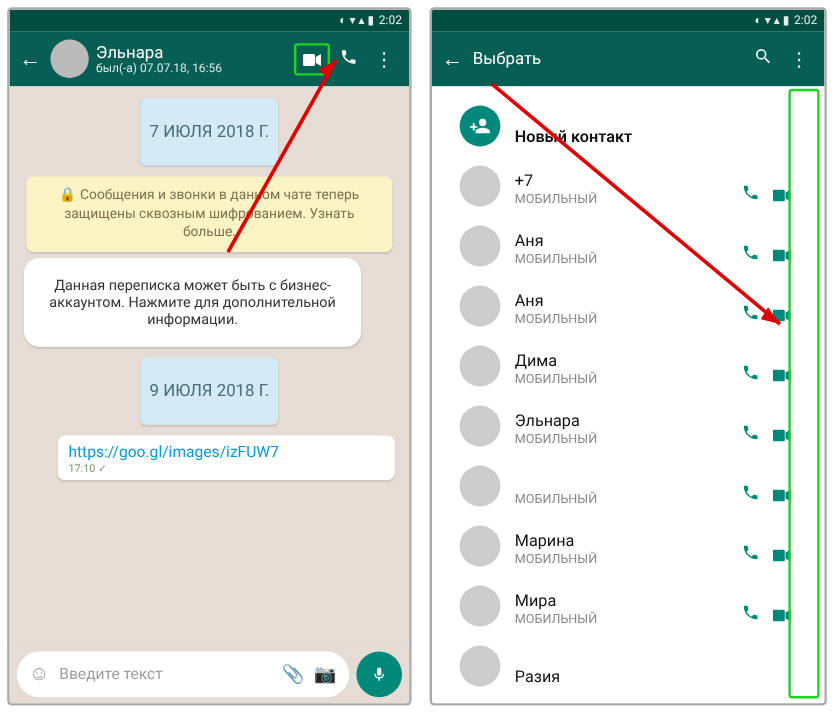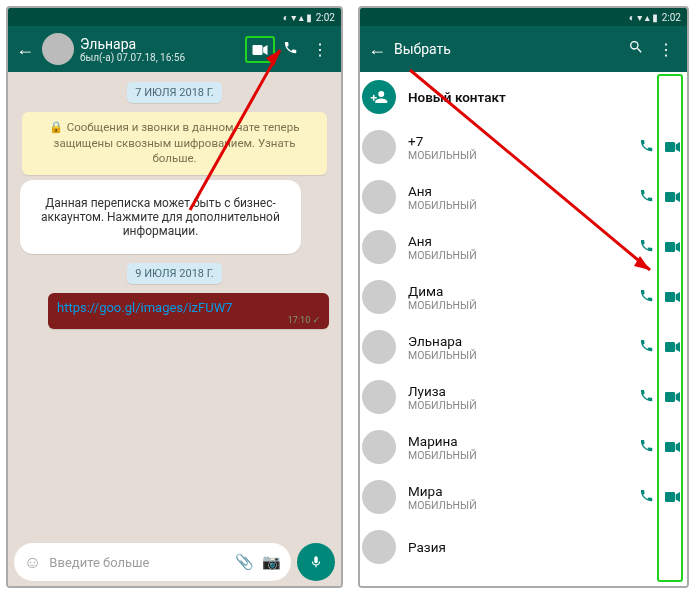--- a/index.html
+++ b/index.html
@@ -11,35 +11,35 @@
   .statusbar .si{opacity:.9}
   .appbar{height:46px;background:#075e54;color:#fff;display:flex;align-items:center;padding:0 6px}
   .appbar .back{width:22px;text-align:center;font-size:18px}
   .avatar{width:32px;height:32px;border-radius:50%;background:#bbb;margin:0 6px;flex:none}
   .titleblock{flex:1;min-width:0}
   .titleblock .t1{font-size:14px;font-weight:400;white-space:nowrap;overflow:hidden;text-overflow:ellipsis}
   .titleblock .t2{font-size:10px;opacity:.85;white-space:nowrap;overflow:hidden;text-overflow:ellipsis}
   .appbar .ico{width:30px;text-align:center;font-size:16px}
   .videoHL{border:2px solid #1fd31f;border-radius:3px;padding:2px 4px}
   .chatbg{position:absolute;left:0;right:0;top:64px;bottom:48px;background:#e5ddd5;overflow:hidden;padding:6px 10px}
-  .chip{background:#d4eaf4;color:#4a6b7a;font-size:11px;padding:4px 8px;border-radius:5px;display:inline-block;margin:4px auto;box-shadow:0 1px 1px rgba(0,0,0,.1)}
+  .chip{background:#d4eaf4;color:#4a6b7a;font-size:14px;padding:20px 8px;border-radius:5px;display:inline-block;margin:4px auto;box-shadow:0 1px 1px rgba(0,0,0,.1)}
   .center{text-align:center}
   .sysbox{background:#fdf4c5;color:#7a7250;font-size:11.5px;padding:8px 10px;border-radius:6px;margin:5px 4px;text-align:center;line-height:1.35;box-shadow:0 1px 1px rgba(0,0,0,.1)}
   .bubble-in{background:#fff;border-radius:13px;padding:16px 9px;margin:5px 30px 5px 2px;font-size:12px;color:#333;text-align:center;box-shadow:0 1px 1px rgba(0,0,0,.1)}
-  .bubble-out{background:#7f1d1d;border-radius:6px;padding:7px 9px 4px;margin:5px 2px 5px 30px;font-size:13px;color:#039be5;box-shadow:0 1px 1px rgba(0,0,0,.1);position:relative}
-  .bubble-out .meta{text-align:right;font-size:9px;color:#7a9a6f}
+  .bubble-out{background:#ffffff;border-radius:6px;padding:7px 9px 4px;margin:5px 2px 5px 30px;font-size:13px;color:#039be5;box-shadow:0 1px 1px rgba(0,0,0,.1);position:relative}
+  .bubble-out .meta{font-size:9px;color:#7a9a6f}
   .inputbar{position:absolute;left:0;right:0;bottom:0;height:48px;background:#e5ddd5;display:flex;align-items:center;padding:0 6px;gap:6px}
   .textpill{flex:1;height:38px;background:#fff;border-radius:19px;display:flex;align-items:center;padding:0 10px;color:#9e9e9e;font-size:13px;gap:8px}
   .textpill .emo{color:#9e9e9e;font-size:17px}
   .textpill .ph{flex:1}
   .textpill .att{color:#9e9e9e;font-size:15px}
   .sendfab{width:38px;height:38px;border-radius:50%;background:#00897b;color:#fff;display:flex;align-items:center;justify-content:center;font-size:16px}
   
   .list{position:absolute;left:0;right:0;top:64px;bottom:0;background:#fff;overflow:hidden}
-  .row{display:flex;align-items:center;height:50px;padding:0 2px}
+  .row{display:flex;align-items:flex-end;height:50px;padding:0 23px}
   .row .av{width:34px;height:34px;border-radius:50%;background:#ccc;margin-right:12px;flex:none;display:flex;align-items:center;justify-content:center;color:#fff;font-size:17px}
   .row .av.green{background:#00897b}
   .row .meta{flex:1;min-width:0}
   .row .nm{font-size:13.5px;color:#111;white-space:nowrap;overflow:hidden;text-overflow:ellipsis}
   .row .sb{font-size:10.5px;color:#888;white-space:nowrap;overflow:hidden;text-overflow:ellipsis}
   .row .cbtn{width:26px;text-align:center;color:#00897b;font-size:15px}
   .row .vbtn{width:26px;text-align:center;color:#00897b;font-size:14px}
   .colHL{position:absolute;right:4px;top:66px;width:26px;height:508px;border:2px solid #1fd31f;border-radius:3px;pointer-events:none}
   
   .arrow{position:absolute;pointer-events:none}
@@ -80,21 +80,21 @@
     <div class="bubble-in">Данная переписка может быть с бизнес-аккаунтом. Нажмите для дополнительной информации.</div>
     <div class="center"><span class="chip">9 ИЮЛЯ 2018 Г.</span></div>
     <div class="bubble-out">
       <span>https://goo.gl/images/izFUW7</span>
       <div class="meta">17:10 ✓</div>
     </div>
   </div>
   <div class="inputbar">
     <div class="textpill">
       <span class="emo">☺</span>
-      <span class="ph">Введите больше</span>
+      <span class="ph">Введите текст</span>
       <span class="att">📎</span>
       <span class="att">📷</span>
     </div>
     <div class="sendfab">
       <svg width="14" height="18" viewBox="0 0 24 24">
           <path fill="#fff" d="M12 14a3 3 0 0 0 3-3V5a3 3 0 0 0-6 0v6a3 3 0 0 0 3 3zm5-3a5 5 0 0 1-10 0H5a7 7 0 0 0 6 6.9V21h2v-3.1A7 7 0 0 0 19 11h-2z"></path>
         </svg>
     </div>
   </div>
 </div>
@@ -194,21 +194,20 @@
               <path fill="#00897b" d="M6.6 10.8c1.4 2.8 3.8 5.1 6.6 6.6l2.2-2.2c.3-.3.7-.4 1-.2 1.2.4 2.5.6 3.8.6.6 0 1 .4 1 1V20c0 .6-.4 1-1 1C10.6 21 3 13.4 3 4c0-.6.4-1 1-1h3.4c.6 0 1 .4 1 1 0 1.3.2 2.6.6 3.8.1.4 0 .8-.2 1l-2.2 2z"></path>
             </svg></span>
           <span class="vbtn"><svg width="15" height="10" viewBox="0 0 24 16">
               <rect x="0" y="0" width="16" height="16" rx="2" fill="#00897b"></rect>
               <path d="M17 4 L24 0 V16 L17 12 Z" fill="#00897b"></path>
             </svg></span>
         </div>
         <div class="row">
           <div class="av"></div>
           <div class="meta">
-            <div class="nm">Луиза</div>
             <div class="sb">МОБИЛЬНЫЙ</div>
           </div>
           <span class="cbtn"><svg width="15" height="15" viewBox="0 0 24 24">
               <path fill="#00897b" d="M6.6 10.8c1.4 2.8 3.8 5.1 6.6 6.6l2.2-2.2c.3-.3.7-.4 1-.2 1.2.4 2.5.6 3.8.6.6 0 1 .4 1 1V20c0 .6-.4 1-1 1C10.6 21 3 13.4 3 4c0-.6.4-1 1-1h3.4c.6 0 1 .4 1 1 0 1.3.2 2.6.6 3.8.1.4 0 .8-.2 1l-2.2 2z"></path>
             </svg></span>
           <span class="vbtn"><svg width="15" height="10" viewBox="0 0 24 16">
               <rect x="0" y="0" width="16" height="16" rx="2" fill="#00897b"></rect>
               <path d="M17 4 L24 0 V16 L17 12 Z" fill="#00897b"></path>
             </svg></span>
         </div>

